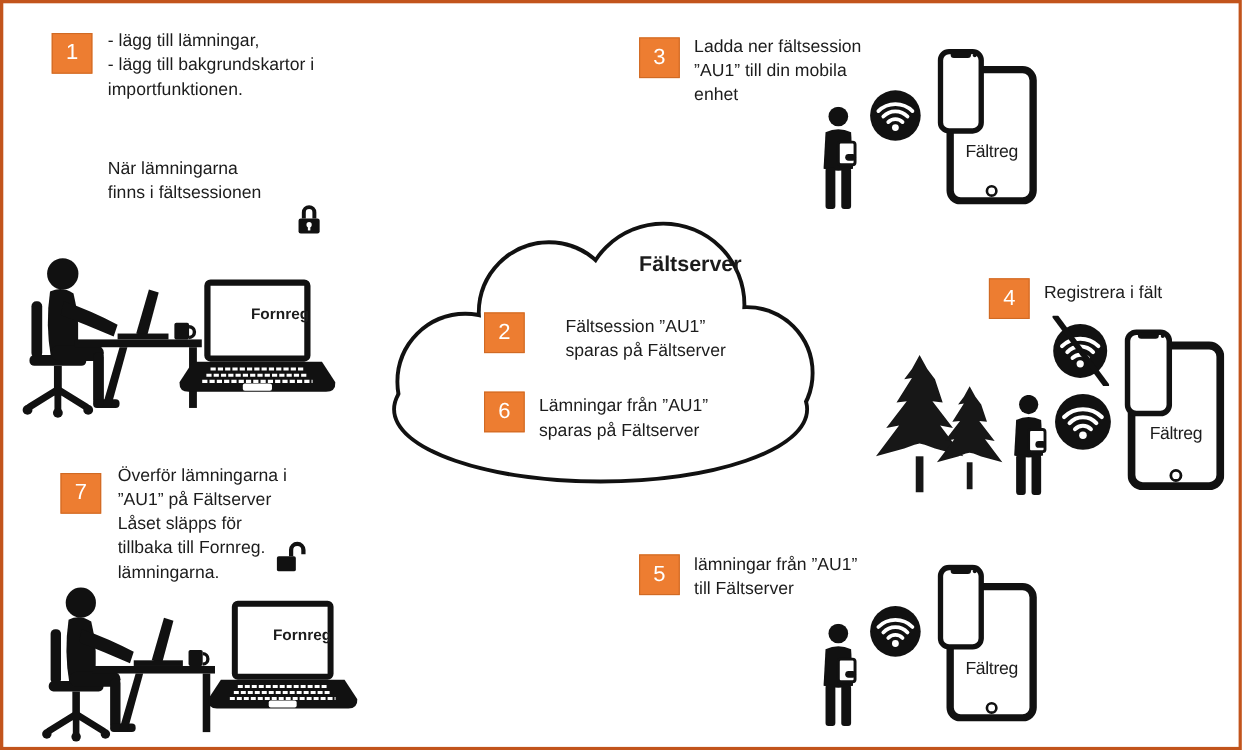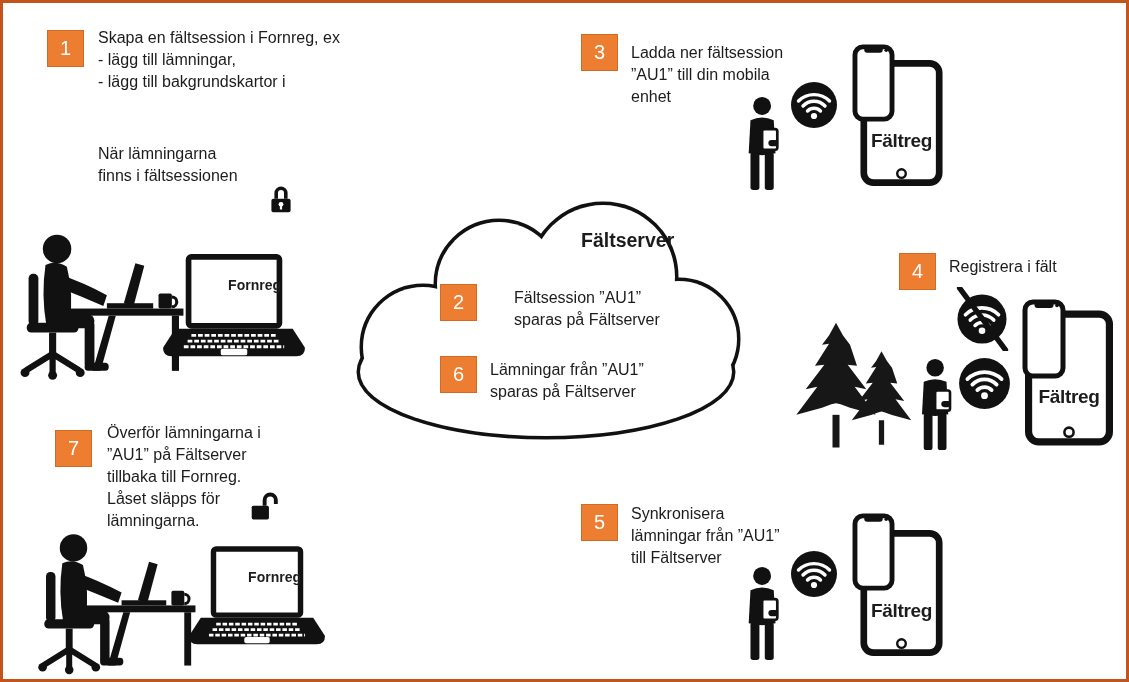--- a/index.html
+++ b/index.html
@@ -14,21 +14,21 @@
   .abs{position:absolute;}
   .badge{
     display:flex;align-items:center;justify-content:center;
     width:37px;height:37px;background:var(--c-badge,#ED7D31);
     color:var(--c-badge_text,#FFFFFF);font-size:20px;
     border:1px solid #d06a24;box-sizing:border-box;
   }
   .txt{font-size:16px;line-height:22px;white-space:nowrap;}
   .txt span{display:block;}
   .cloud-title{font-weight:bold;font-size:19.5px;white-space:nowrap;}
-  .dev-label{font-weight:bold;font-size:19px;text-align:center;white-space:nowrap;letter-spacing:-0.3px;}
+  .dev-label{font-weight:normal;font-size:16px;text-align:center;white-space:nowrap;letter-spacing:-0.3px;}
   .laptop-label{font-weight:bold;font-size:14px;text-align:right;white-space:nowrap;}
   svg.icon{display:block;overflow:visible;}
 </style>
 </head>
 <body>
 
 <svg width="0" height="0" style="position:absolute" aria-hidden="true">
   <defs>
     <symbol id="sym-wifi" viewBox="0 0 48 48">
       <circle cx="24" cy="24" r="23" fill="#111"></circle>
@@ -122,23 +122,23 @@
         <ellipse cx="205" cy="183" rx="186" ry="64"></ellipse>
       </g>
     </symbol>
   </defs>
 </svg>
 
 <div class="canvas">
 
   <div class="abs badge" style="left:44px;top:27px;">1</div>
   <div class="abs txt" style="left:95px;top:24px;">
-    <span>Skapa en fältsession i Fornreg, ex</span>
     <span>- lägg till lämningar,</span>
     <span>- lägg till bakgrundskartor i</span>
+    <span>importfunktionen.</span>
   </div>
   <div class="abs txt" style="left:95px;top:140px;">
     <span>När lämningarna</span>
     <span>finns i fältsessionen</span>
   </div>
   <svg class="abs icon" style="left:266px;top:182px;width:24px;height:29px;">
       <use href="#sym-lock"></use>
     </svg>
 
   <svg class="abs icon" style="left:6px;top:226px;width:178px;height:152px;">
@@ -146,22 +146,22 @@
     </svg>
   <svg class="abs icon" style="left:160px;top:250px;width:142px;height:108px;">
       <use href="#sym-laptop"></use>
     </svg>
   <div class="abs laptop-label" style="left:184px;top:274px;width:94px;">Fornreg</div>
 
   <div class="abs badge" style="left:52px;top:427px;">7</div>
   <div class="abs txt" style="left:104px;top:419px;">
     <span>Överför lämningarna i</span>
     <span>”AU1” på Fältserver</span>
+    <span>Låset släpps för</span>
     <span>tillbaka till Fornreg.</span>
-    <span>Låset släpps för</span>
     <span>lämningarna.</span>
   </div>
   <svg class="abs icon" style="left:246px;top:488px;width:33px;height:31px;">
       <use href="#sym-unlock"></use>
     </svg>
 
   <svg class="abs icon" style="left:24px;top:526px;width:172px;height:146px;">
       <use href="#sym-person-desk"></use>
     </svg>
   <svg class="abs icon" style="left:186px;top:542px;width:136px;height:104px;">
@@ -180,21 +180,21 @@
     <span>sparas på Fältserver</span>
   </div>
 
   <div class="abs badge" style="left:437px;top:353px;">6</div>
   <div class="abs txt" style="left:487px;top:356px;">
     <span>Lämningar från ”AU1”</span>
     <span>sparas på Fältserver</span>
   </div>
 
   <div class="abs badge" style="left:578px;top:31px;">3</div>
-  <div class="abs txt" style="left:628px;top:39px;">
+  <div class="abs txt" style="left:628px;top:29px;">
     <span>Ladda ner fältsession</span>
     <span>”AU1” till din mobila</span>
     <span>enhet</span>
   </div>
   <svg class="abs icon" style="left:738px;top:94px;width:44px;height:93px;">
       <use href="#sym-person-tablet"></use>
     </svg>
   <svg class="abs icon" style="left:787px;top:78px;width:48px;height:48px;">
       <use href="#sym-wifi"></use>
     </svg>
@@ -228,21 +228,20 @@
   <svg class="abs icon" style="left:1022px;top:305px;width:88px;height:140px;">
       <use href="#sym-tablet"></use>
     </svg>
   <svg class="abs icon" style="left:1019px;top:293px;width:44px;height:86px;">
       <use href="#sym-phone"></use>
     </svg>
   <div class="abs dev-label" style="left:1026px;top:383px;width:80px;">Fältreg</div>
 
   <div class="abs badge" style="left:578px;top:501px;">5</div>
   <div class="abs txt" style="left:628px;top:500px;">
-    <span>Synkronisera</span>
     <span>lämningar från ”AU1”</span>
     <span>till Fältserver</span>
   </div>
   <svg class="abs icon" style="left:738px;top:564px;width:44px;height:93px;">
       <use href="#sym-person-tablet"></use>
     </svg>
   <svg class="abs icon" style="left:787px;top:547px;width:48px;height:48px;">
       <use href="#sym-wifi"></use>
     </svg>
   <svg class="abs icon" style="left:857px;top:527px;width:83px;height:126px;">

